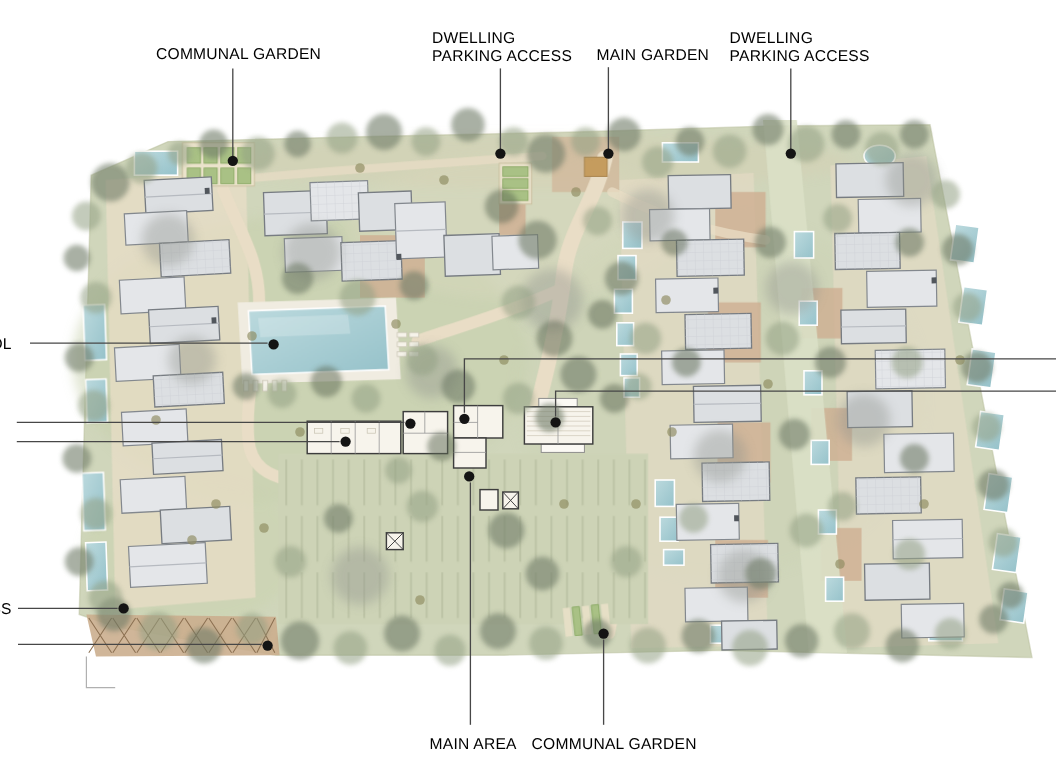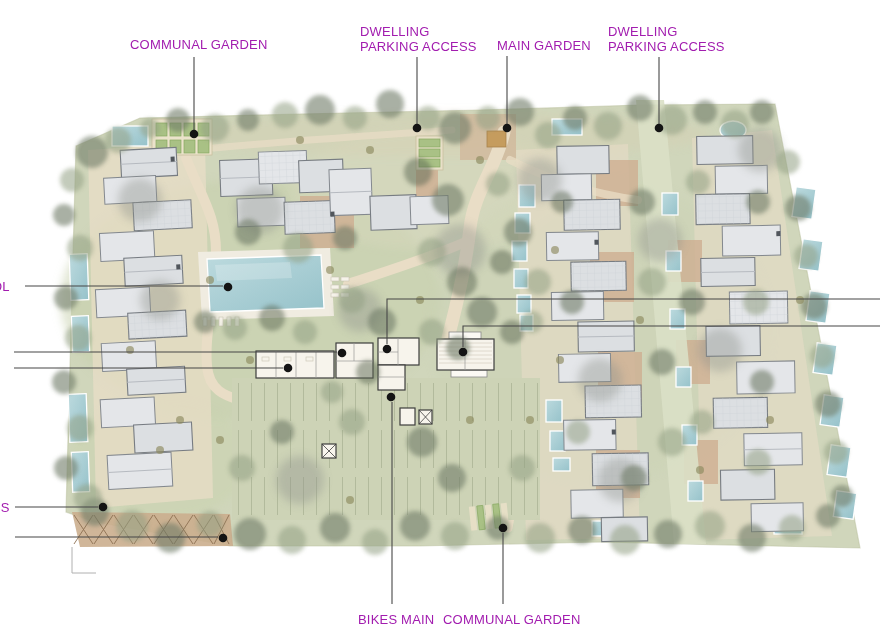--- a/index.html
+++ b/index.html
@@ -1,19 +1,19 @@
 <!DOCTYPE html>
 <html><head>
 <meta charset="utf-8">
 <style>
   html,body{margin:0;padding:0;background:#fff;}
   .stage{position:relative;width:880px;height:640px;background:#fff;overflow:hidden;
          font-family:"Liberation Sans",sans-serif;}
   .stage svg{position:absolute;left:0;top:0;}
-  .lbl{position:absolute;color:#a21caf;font-size:13px;line-height:15px;
+  .lbl{position:absolute;color:#000000;font-size:13px;line-height:15px;
        letter-spacing:.2px;white-space:nowrap;z-index:5;}
   .lbl span{display:block;}
   #lbl-cg-top{left:130px;top:37px;}
   #lbl-dpa-west{left:360px;top:24px;}
   #lbl-main{left:497px;top:38px;}
   #lbl-dpa-east{left:608px;top:24px;}
   #lbl-pool-cut{left:-8px;top:279px;}
   #lbl-ss-cut{left:-8px;top:500px;}
   #lbl-bikes{left:358px;top:612px;}
   #lbl-cg-bot{left:443px;top:612px;}
@@ -495,17 +495,17 @@
 
 <div class="lbl" id="lbl-dpa-east">
   <span>DWELLING</span>
   <span>PARKING ACCESS</span>
 </div>
 
 <div class="lbl" id="lbl-pool-cut">OL</div>
 
 <div class="lbl" id="lbl-ss-cut">SS</div>
 
-<div class="lbl" id="lbl-bikes">BIKES MAIN</div>
+<div class="lbl" id="lbl-bikes">MAIN AREA</div>
 
 <div class="lbl" id="lbl-cg-bot">COMMUNAL GARDEN</div>
 
 </div>
 
 </body></html>

